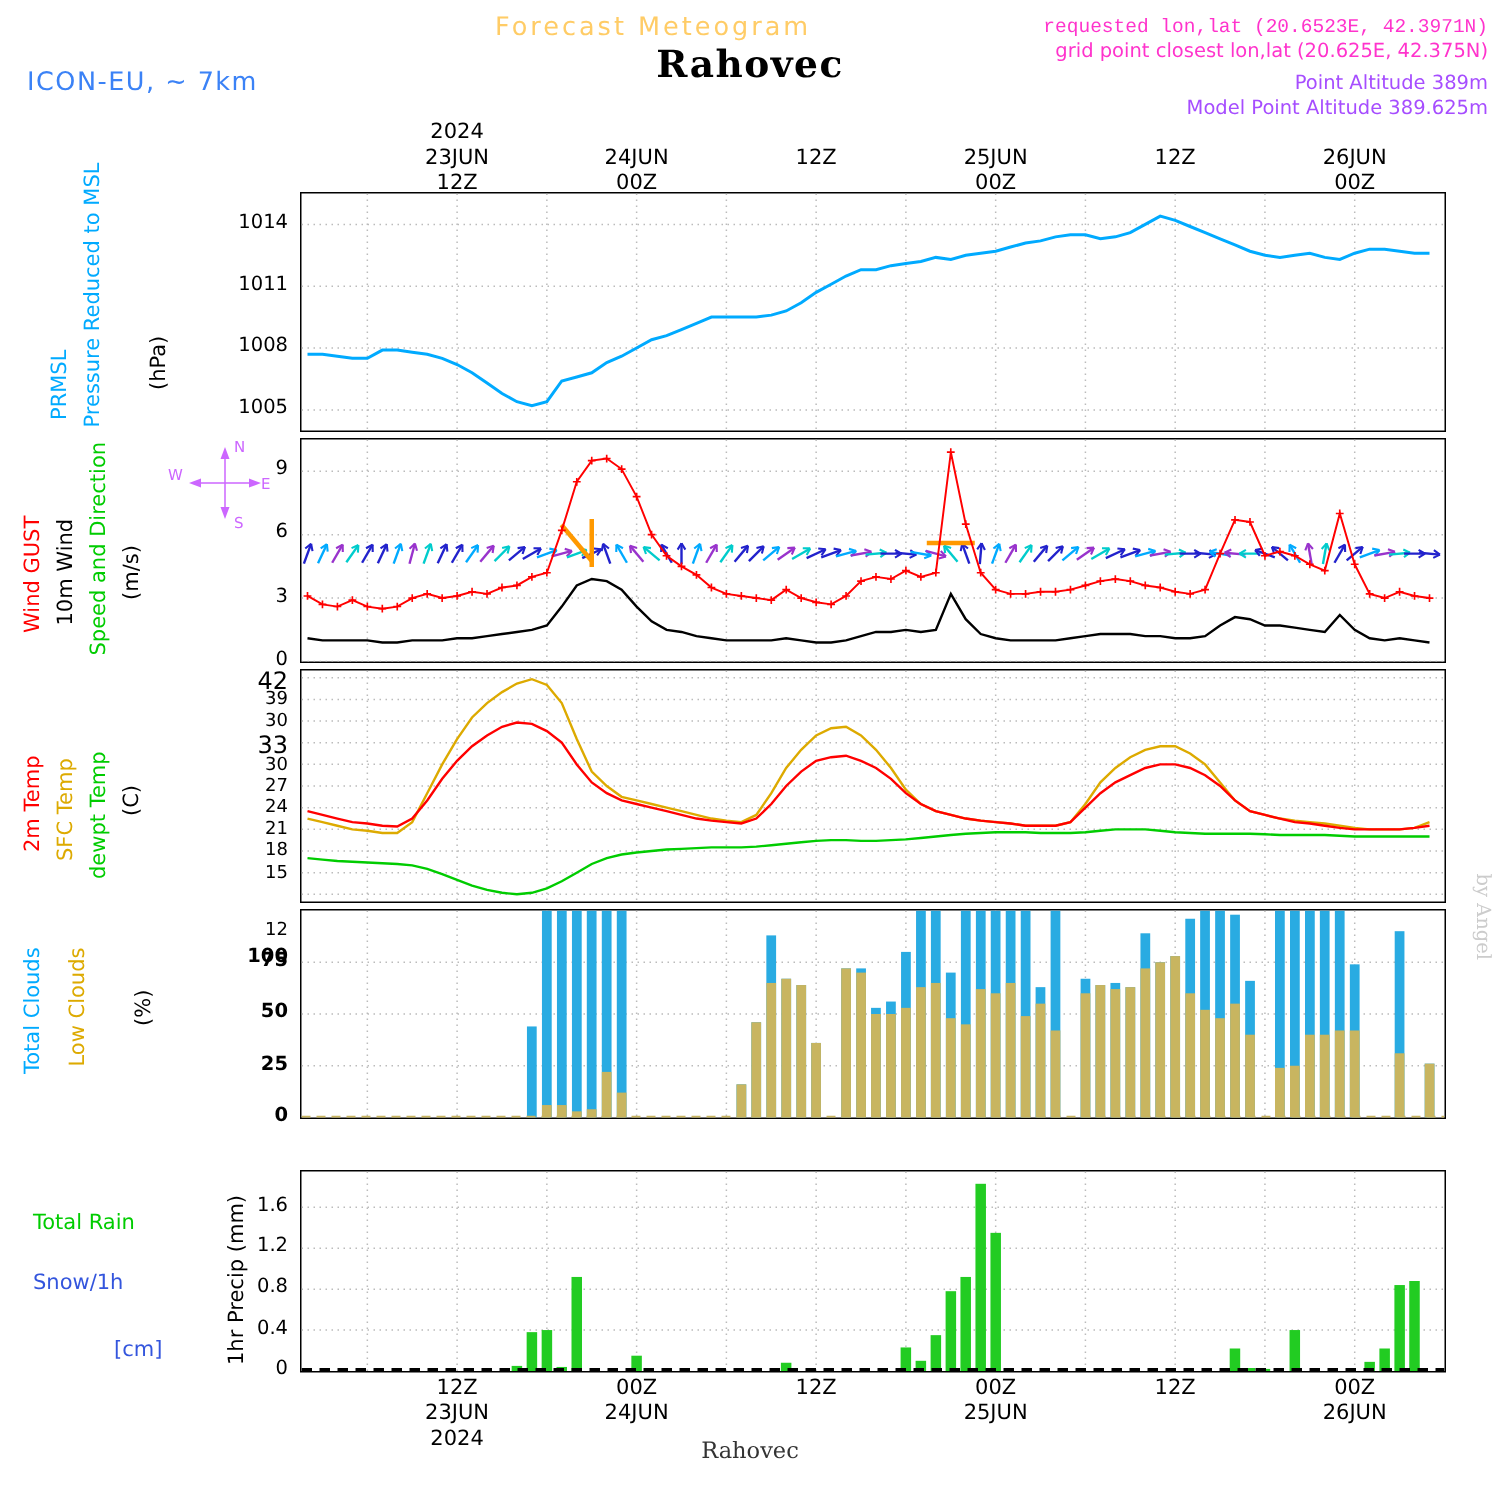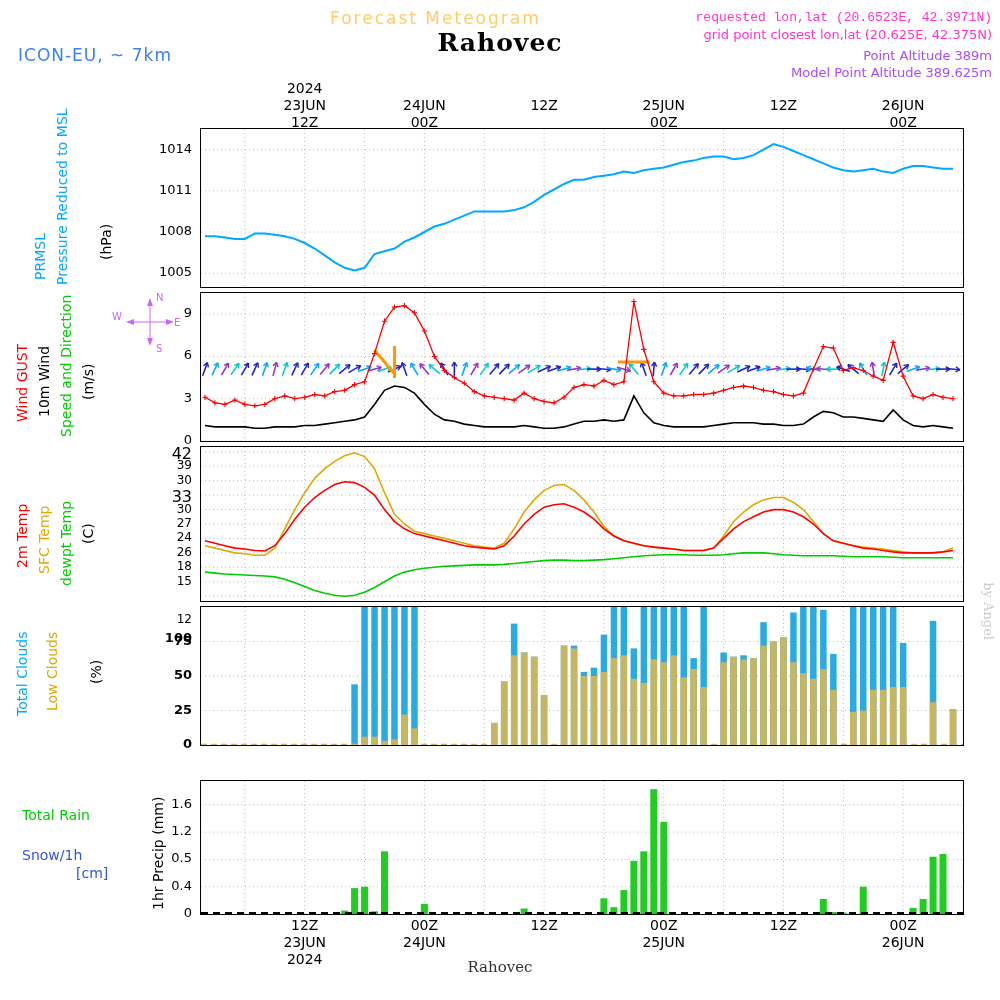--- a/index.html
+++ b/index.html
@@ -413,21 +413,21 @@
 <div class="abs" style="left:0;top:446px;">
   <div class="sideTitle rot" style="left:14px;top:122px;transform:rotate(-90deg);color:#ff0000;">2m Temp</div>
   <div class="sideTitle rot" style="left:36px;top:128px;transform:rotate(-90deg);color:#ddaa00;">SFC Temp</div>
   <div class="sideTitle rot" style="left:58px;top:140px;transform:rotate(-90deg);color:#00cc00;">dewpt Temp</div>
   <div class="sideTitle rot" style="left:80px;top:98px;transform:rotate(-90deg);color:#000;">(C)</div>
 </div>
 <div id="temp-yticks">
     <div class="ylab" style="left: 140px; top: 588.188px; width: 52px; font-size: 12px; margin-top: 24px;">12</div>
     <div class="ylab" style="left: 140px; top: 573.75px; width: 52px; font-size: 12px;">15</div>
     <div class="ylab" style="left: 140px; top: 559.312px; width: 52px; font-size: 12px;">18</div>
-    <div class="ylab" style="left: 140px; top: 544.875px; width: 52px; font-size: 12px;">26</div>
+    <div class="ylab" style="left: 140px; top: 544.875px; width: 52px; font-size: 12px;">21</div>
     <div class="ylab" style="left: 140px; top: 530.438px; width: 52px; font-size: 12px;">24</div>
     <div class="ylab" style="left: 140px; top: 516px; width: 52px; font-size: 12px;">27</div>
     <div class="ylab" style="left: 140px; top: 501.562px; width: 52px; font-size: 12px;">30</div>
     <div class="ylab" style="left: 140px; top: 487.125px; width: 52px; font-size: 16px;">33</div>
     <div class="ylab" style="left: 140px; top: 472.688px; width: 52px; font-size: 12px;">30</div>
     <div class="ylab" style="left: 140px; top: 458.25px; width: 52px; font-size: 12px;">39</div>
     <div class="ylab" style="left: 140px; top: 443.812px; width: 52px; font-size: 16px;">42</div>
   </div>
 
 <div class="frame" style="left:200px;top:606px;width:764px;height:140px;">
@@ -597,27 +597,27 @@
       <rect x="708.6" y="126.9" width="7" height="6.1" fill="#22cc22"></rect>
       <rect x="718.6" y="118.0" width="7" height="15.0" fill="#22cc22"></rect>
       <rect x="728.6" y="75.7" width="7" height="57.3" fill="#22cc22"></rect>
       <rect x="738.5" y="73.0" width="7" height="60.0" fill="#22cc22"></rect>
       <line x1="0" x2="762" y1="132" y2="132" stroke="#000" stroke-width="2" stroke-dasharray="7,5"></line>
     </svg>
 </div>
 <div class="abs" style="left:0;top:780px;">
   <div class="sideTitle" style="left:22px;top:27px;color:#00cc00;">Total   Rain</div>
   <div class="sideTitle" style="left:22px;top:67px;color:#3355dd;">Snow/1h</div>
-  <div class="sideTitle" style="left:76px;top:85px;color:#3355dd;">[cm]</div>
+  <div class="sideTitle" style="left:76px;top:112px;color:#3355dd;">[cm]</div>
   <div class="sideTitle rot" style="left:150px;top:130px;transform:rotate(-90deg);color:#000;">1hr Precip (mm)</div>
 </div>
 <div id="precip-yticks">
     <div class="ylab" style="left: 132px; top: 905px; width: 60px;">0</div>
     <div class="ylab" style="left: 132px; top: 877.718px; width: 60px;">0.4</div>
-    <div class="ylab" style="left: 132px; top: 850.436px; width: 60px;">0.5</div>
+    <div class="ylab" style="left: 132px; top: 850.436px; width: 60px;">0.8</div>
     <div class="ylab" style="left: 132px; top: 823.154px; width: 60px;">1.2</div>
     <div class="ylab" style="left: 132px; top: 795.872px; width: 60px;">1.6</div>
   </div>
 
 <div id="bottom-time-axis">
     <div class="bottomtime" style="left: 264.733px; top: 917px; width: 80px;">12Z</div>
     <div class="bottomtime" style="left: 264.733px; top: 934px; width: 80px;">23JUN</div>
     <div class="bottomtime" style="left: 264.733px; top: 951px; width: 80px;">2024</div>
     <div class="bottomtime" style="left: 384.413px; top: 917px; width: 80px;">00Z</div>
     <div class="bottomtime" style="left: 384.413px; top: 934px; width: 80px;">24JUN</div>

